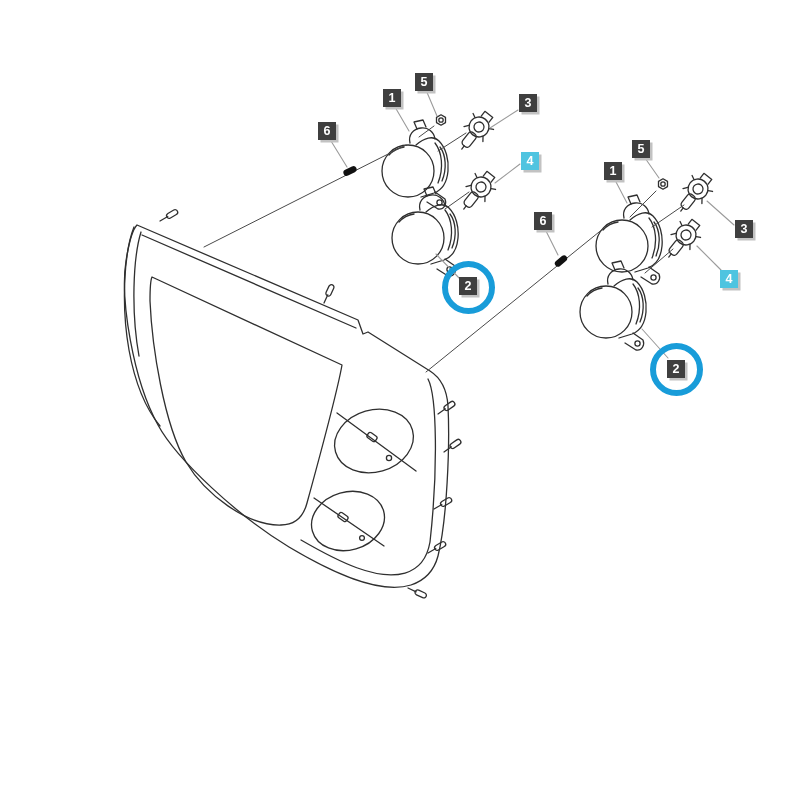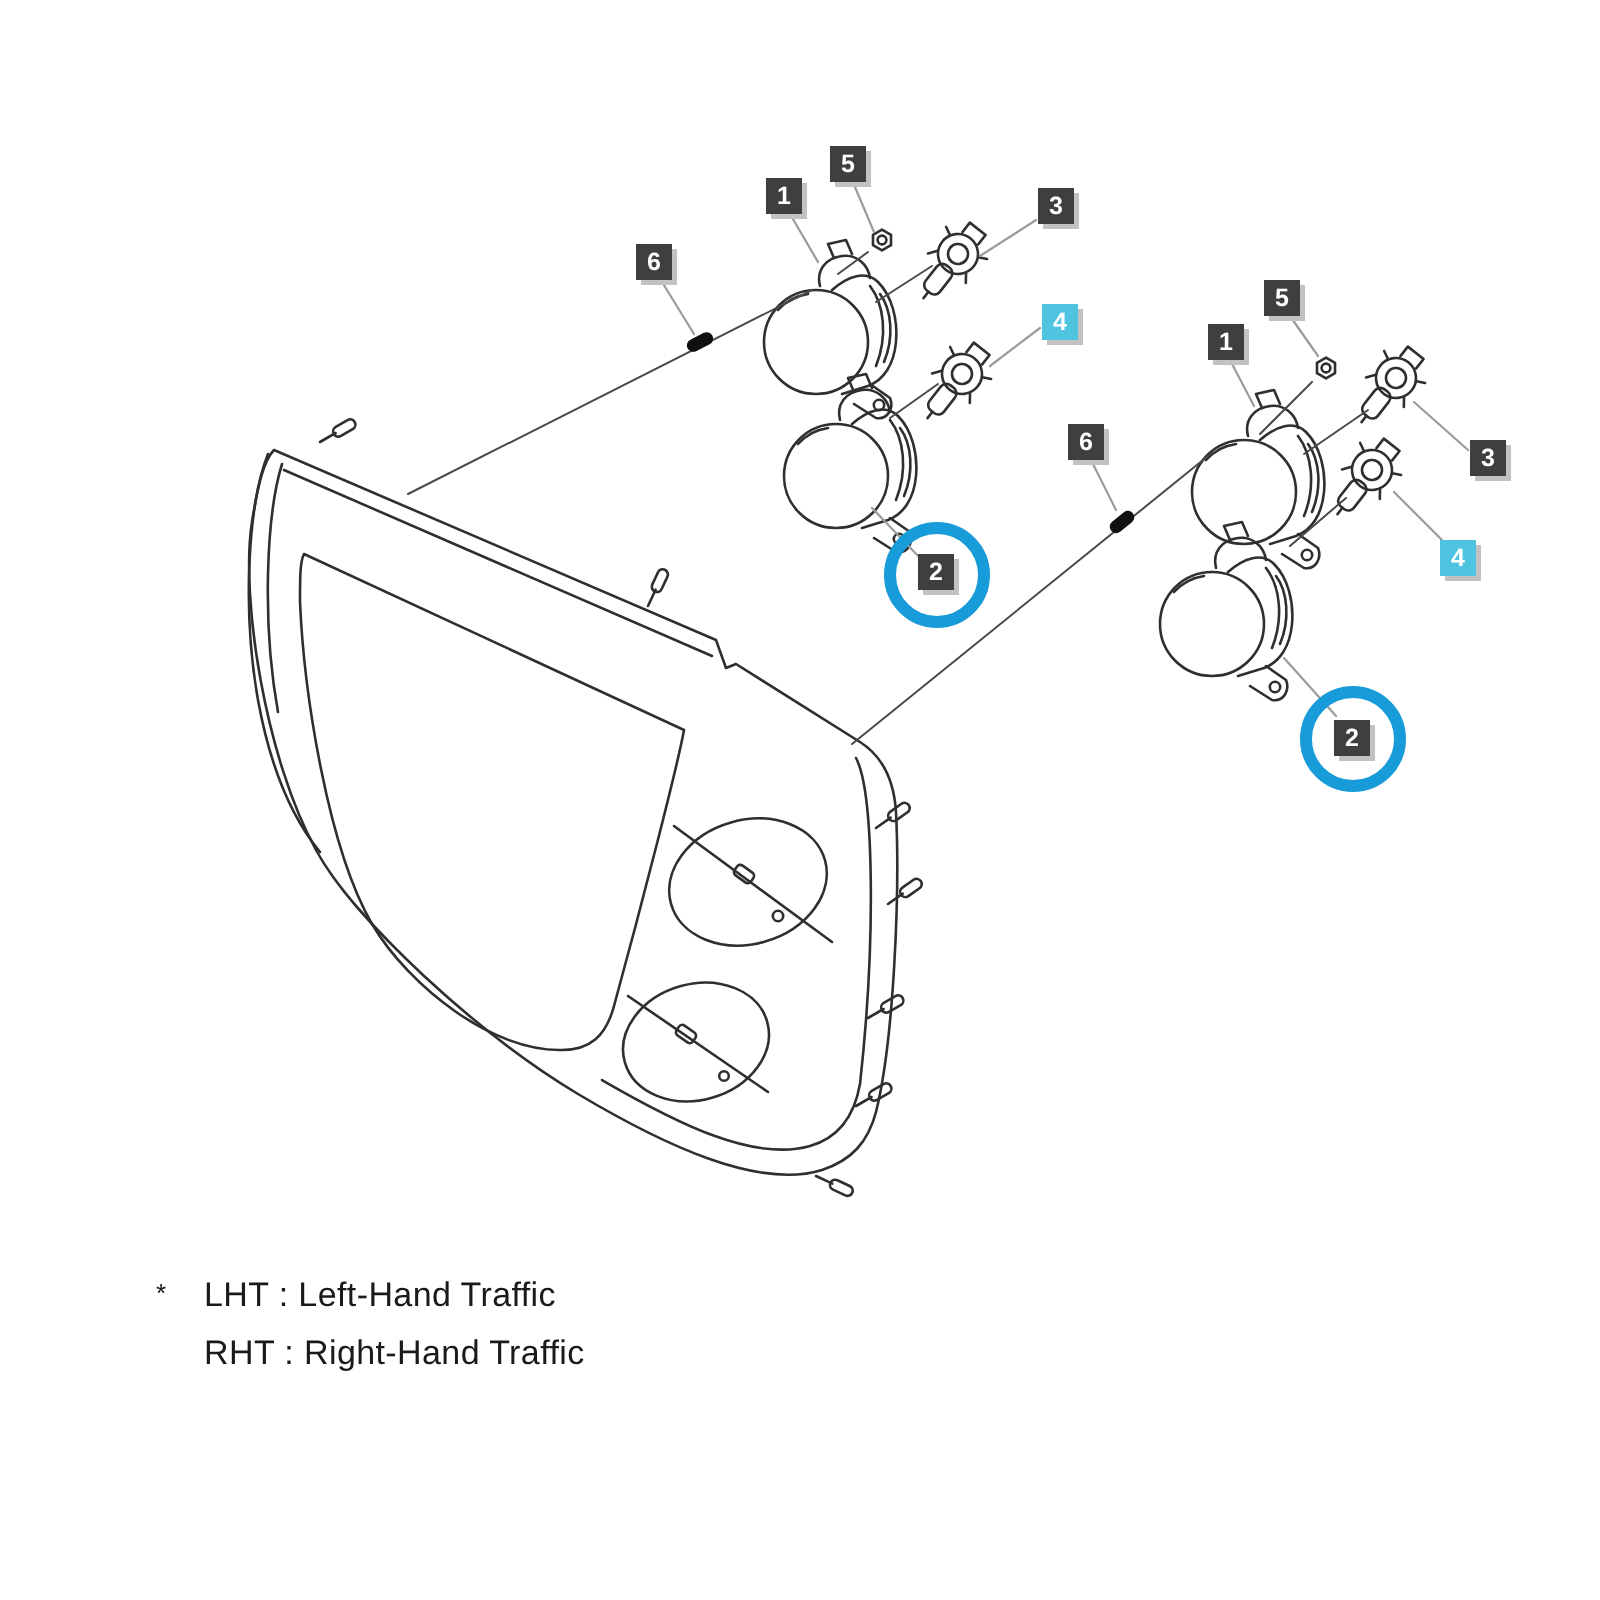--- a/index.html
+++ b/index.html
@@ -182,22 +182,14 @@
   <div class="callout" style="left:459px;top:277px">2</div>
 
   <div class="callout" style="left:534px;top:212px">6</div>
   <div class="callout" style="left:604px;top:162px">1</div>
   <div class="callout" style="left:632px;top:140px">5</div>
   <div class="callout" style="left:735px;top:220px">3</div>
   <div class="callout highlight" style="left:720px;top:270px">4</div>
   <div class="ring" style="left:650px;top:343px"></div>
   <div class="callout" style="left:667px;top:360px">2</div>
 
-  <div class="note">
-    <div class="row">
-      <span class="star">*</span><span>LHT : Left-Hand Traffic</span>
-    </div>
-    <div class="row">
-      <span class="indent"></span><span>RHT : Right-Hand Traffic</span>
-    </div>
-  </div>
 
 </div>
 
 </body></html>

